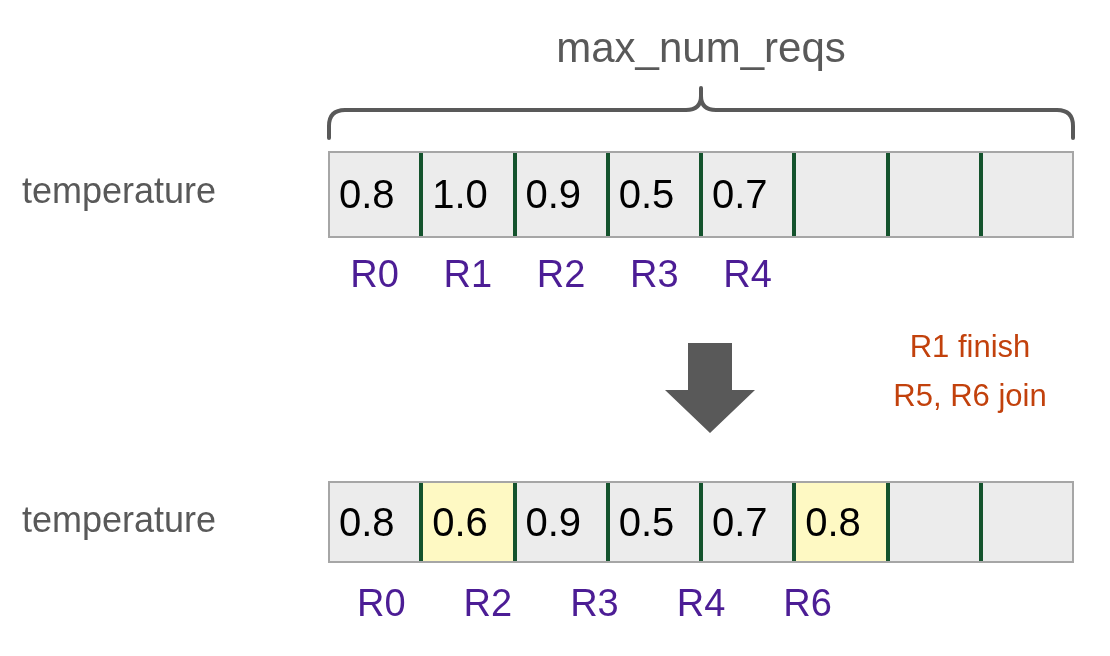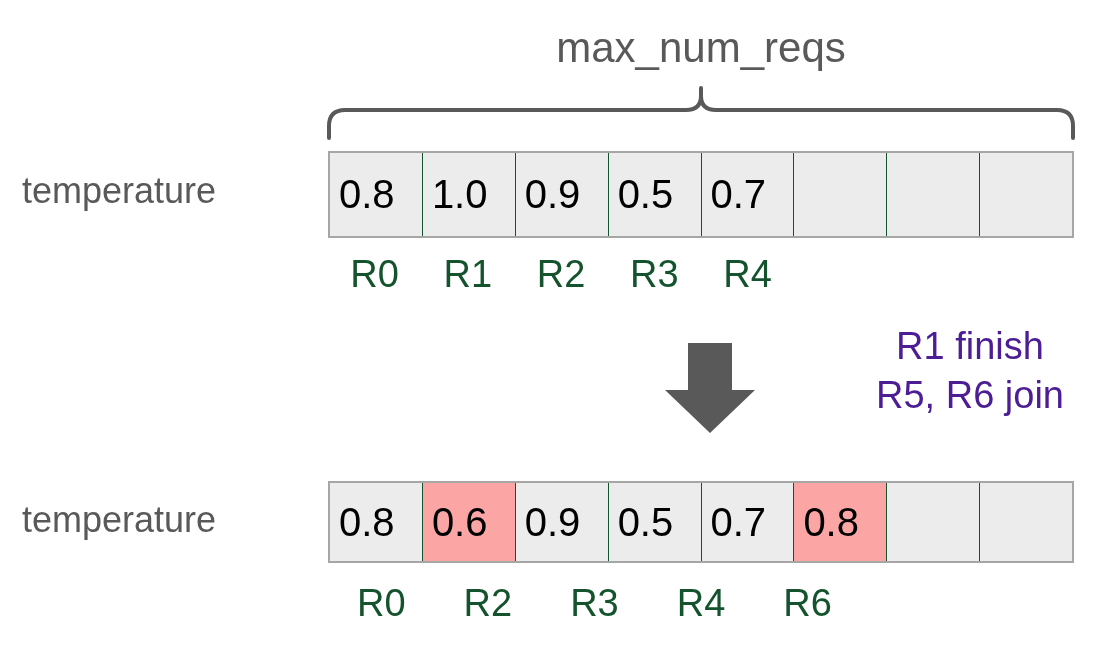--- a/index.html
+++ b/index.html
@@ -61,68 +61,68 @@
     border: 2px solid #a6a6a6;
     box-sizing: border-box;
     background: #a6a6a6;
   }
   .cells.row1 { left: 328px; top: 151px; width: 746px; height: 87px; }
   .cells.row2 { left: 328px; top: 481px; width: 746px; height: 82px; }
 
   .cell {
     flex: 1 1 0;
     background: #ececec;
-    border-right: 1px solid #14532d;
+    border-right: 4px solid #14532d;
     box-sizing: border-box;
     display: flex;
     align-items: center;
     justify-content: flex-start;
     font-size: 40px;
     color: #000000;
     padding-left: 9px;
     overflow: hidden;
   }
   .cell:last-child { border-right: none; }
-  .cell.highlight { background: #fca5a5; text-align: center; }
+  .cell.highlight { background: #fef9c3; text-align: center; }
 
   
   .rlabels {
     position: absolute;
     display: flex;
     left: 328px;
     width: 746px;
   }
   .rlabels.row1 { top: 253px; }
   .rlabels.row2 { top: 582px; }
   .rlabel {
     flex: 1 1 0;
     text-align: center;
     font-size: 38px;
-    color: #14532d;
+    color: #4c1d95;
     white-space: nowrap;
   }
 
   
   .arrow {
     position: absolute;
     left: 662px;
     top: 340px;
     width: 96px;
     height: 96px;
   }
 
   
   .annotation {
     position: absolute;
     left: 845px;
     top: 322px;
     width: 250px;
     text-align: center;
-    font-size: 38px;
-    color: #4c1d95;
+    font-size: 31px;
+    color: #c2410c;
     line-height: 49px;
     white-space: nowrap;
   }
 </style>
 </head>
 <body>
 
 <div class="canvas">
 
   <div class="title">max_num_reqs</div>

